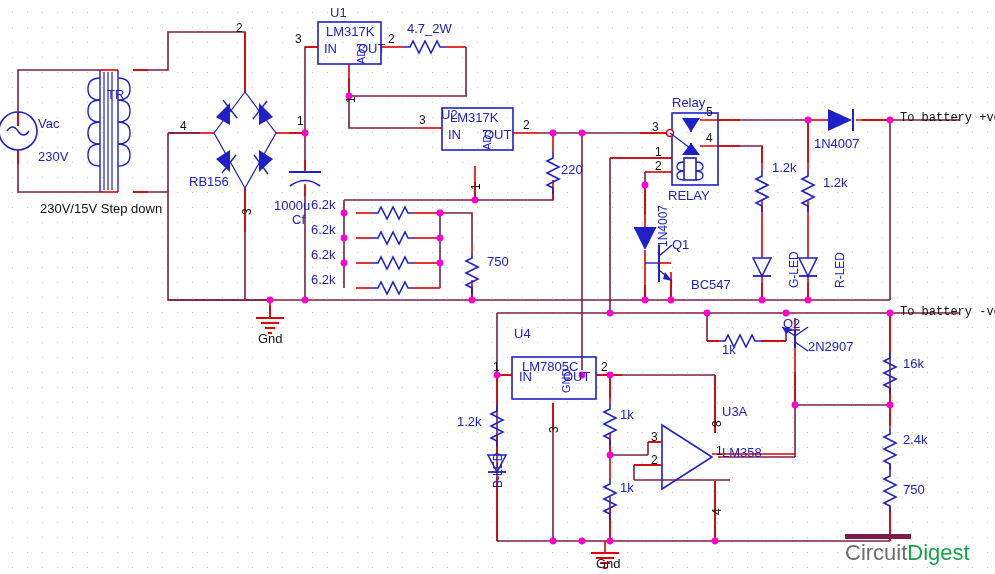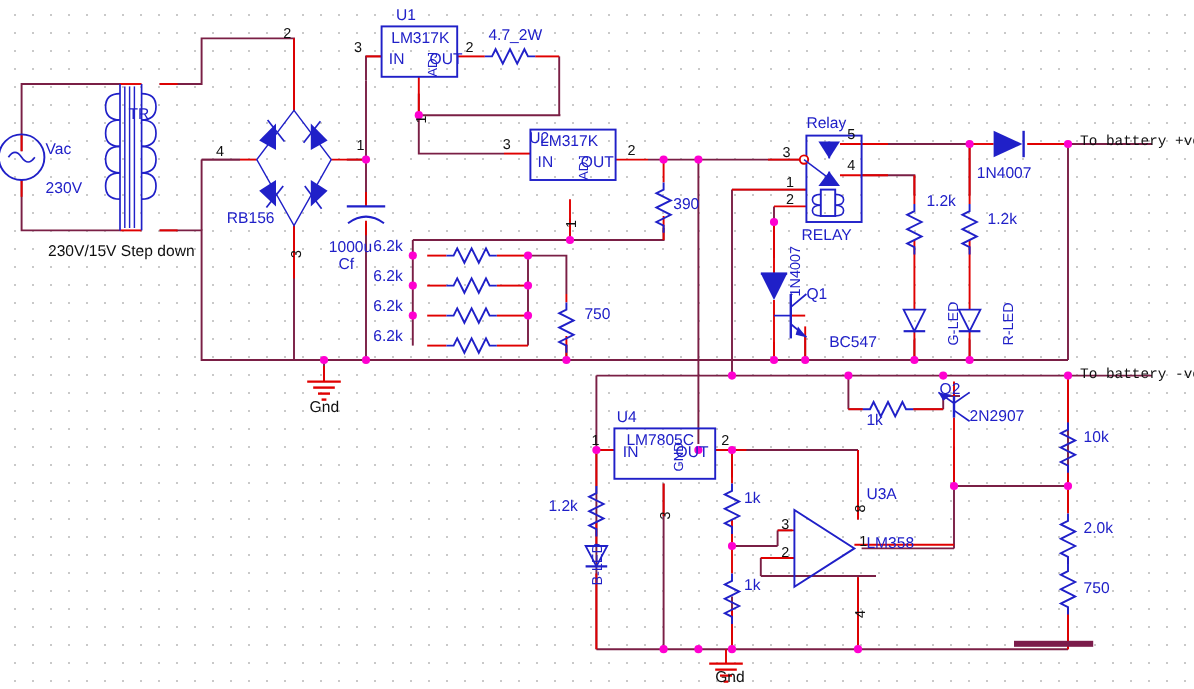--- a/index.html
+++ b/index.html
@@ -493,21 +493,21 @@
       <circle cx="890" cy="405" r="3.4"></circle>
     </g>
   </svg>
 
   <div class="lbl" style="left:38px;top:117px">Vac</div>
   <div class="lbl" style="left:38px;top:150px">230V</div>
   <div class="lbl" style="left:107px;top:88px">TR</div>
   <div class="lbl blk" style="left:40px;top:202px">230V/15V Step down</div>
   <div class="lbl" style="left:189px;top:175px">RB156</div>
   <div class="lbl" style="left:274px;top:199px">1000u</div>
-  <div class="lbl" style="left:282px;top:213px">Cf</div>
+  <div class="lbl" style="left:292px;top:213px">Cf</div>
   <div class="lbl blk" style="left:258px;top:332px">Gnd</div>
   <div class="lbl blk pin" style="left:236px;top:22px">2</div>
   <div class="lbl blk pin rot" style="left:241px;top:215px">3</div>
   <div class="lbl blk pin" style="left:180px;top:120px">4</div>
   <div class="lbl blk pin" style="left:297px;top:115px">1</div>
 
   <div class="lbl" style="left:330px;top:6px">U1</div>
   <div class="lbl" style="left:326px;top:25px">LM317K</div>
   <div class="lbl" style="left:324px;top:42px">IN</div>
   <div class="lbl" style="left:358px;top:42px">OUT</div>
@@ -518,21 +518,21 @@
   <div class="lbl" style="left:407px;top:22px">4.7_2W</div>
 
   <div class="lbl" style="left:441px;top:108px">U2</div>
   <div class="lbl" style="left:450px;top:111px">LM317K</div>
   <div class="lbl" style="left:448px;top:128px">IN</div>
   <div class="lbl" style="left:484px;top:128px">OUT</div>
   <div class="lbl rot" style="left:481px;top:150px;font-size:11px">ADJ</div>
   <div class="lbl blk pin" style="left:419px;top:114px">3</div>
   <div class="lbl blk pin" style="left:523px;top:119px">2</div>
   <div class="lbl blk pin rot" style="left:470px;top:190px">1</div>
-  <div class="lbl" style="left:561px;top:163px">390</div>
+  <div class="lbl" style="left:561px;top:163px">220</div>
 
   <div class="lbl" style="left:311px;top:198px">6.2k</div>
   <div class="lbl" style="left:311px;top:223px">6.2k</div>
   <div class="lbl" style="left:311px;top:248px">6.2k</div>
   <div class="lbl" style="left:311px;top:273px">6.2k</div>
   <div class="lbl" style="left:487px;top:255px">750</div>
 
   <div class="lbl" style="left:672px;top:96px">Relay</div>
   <div class="lbl" style="left:668px;top:189px">RELAY</div>
   <div class="lbl blk pin" style="left:652px;top:121px">3</div>
@@ -547,21 +547,21 @@
 
   <div class="lbl" style="left:772px;top:161px">1.2k</div>
   <div class="lbl rot" style="left:788px;top:288px;font-size:12px">G-LED</div>
   <div class="lbl" style="left:823px;top:176px">1.2k</div>
   <div class="lbl rot" style="left:834px;top:288px;font-size:12px">R-LED</div>
 
   <div class="lbl" style="left:814px;top:137px">1N4007</div>
   <div class="lbl term" style="left:900px;top:112px">To battery +ve</div>
   <div class="lbl term" style="left:900px;top:306px">To battery -ve</div>
 
-  <div class="lbl" style="left:514px;top:341px">U4</div>
+  <div class="lbl" style="left:514px;top:327px">U4</div>
   <div class="lbl" style="left:522px;top:360px">LM7805C</div>
   <div class="lbl" style="left:519px;top:370px">IN</div>
   <div class="lbl" style="left:563px;top:370px">OUT</div>
   <div class="lbl rot" style="left:560px;top:393px;font-size:11px">GND</div>
   <div class="lbl blk pin" style="left:493px;top:361px">1</div>
   <div class="lbl blk pin" style="left:601px;top:361px">2</div>
   <div class="lbl blk pin rot" style="left:548px;top:433px">3</div>
 
   <div class="lbl" style="left:457px;top:415px">1.2k</div>
   <div class="lbl rot" style="left:492px;top:488px;font-size:12px">B-LED</div>
@@ -572,21 +572,24 @@
   <div class="lbl" style="left:722px;top:405px">U3A</div>
   <div class="lbl" style="left:722px;top:446px">LM358</div>
   <div class="lbl blk pin" style="left:651px;top:431px">3</div>
   <div class="lbl blk pin" style="left:651px;top:454px">2</div>
   <div class="lbl blk pin" style="left:716px;top:445px">1</div>
   <div class="lbl blk pin rot" style="left:711px;top:427px">8</div>
   <div class="lbl blk pin rot" style="left:711px;top:515px">4</div>
   <div class="lbl" style="left:783px;top:317px">Q2</div>
   <div class="lbl" style="left:808px;top:340px">2N2907</div>
 
-  <div class="lbl" style="left:903px;top:357px">10k</div>
-  <div class="lbl" style="left:903px;top:433px">2.0k</div>
+  <div class="lbl" style="left:903px;top:357px">16k</div>
+  <div class="lbl" style="left:903px;top:433px">2.4k</div>
   <div class="lbl" style="left:903px;top:483px">750</div>
 
   <div class="lbl blk" style="left:596px;top:557px">Gnd</div>
 
   <div class="logobar"></div>
+  <div class="logo">
+    <span class="c1">Circuit</span><span class="c2">Digest</span>
+  </div>
 
 </div>
 
 </body></html>

